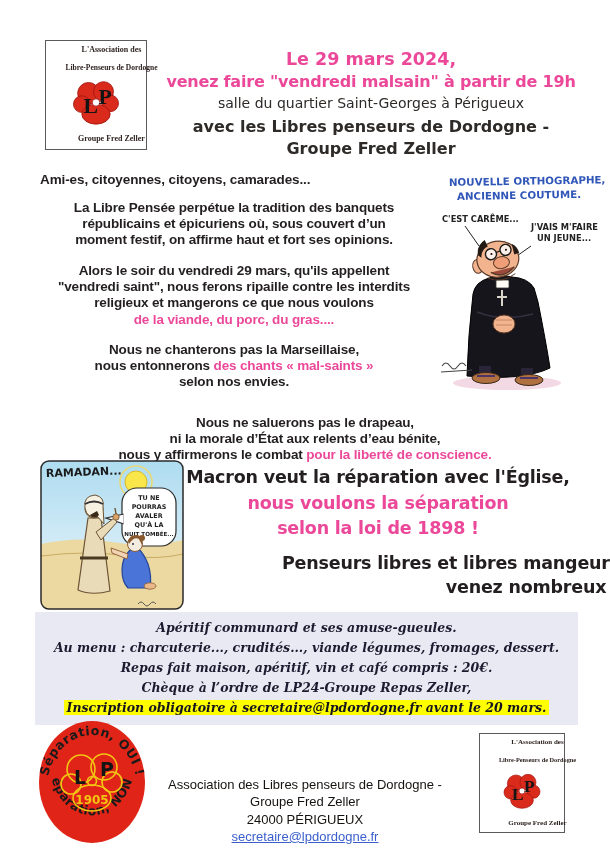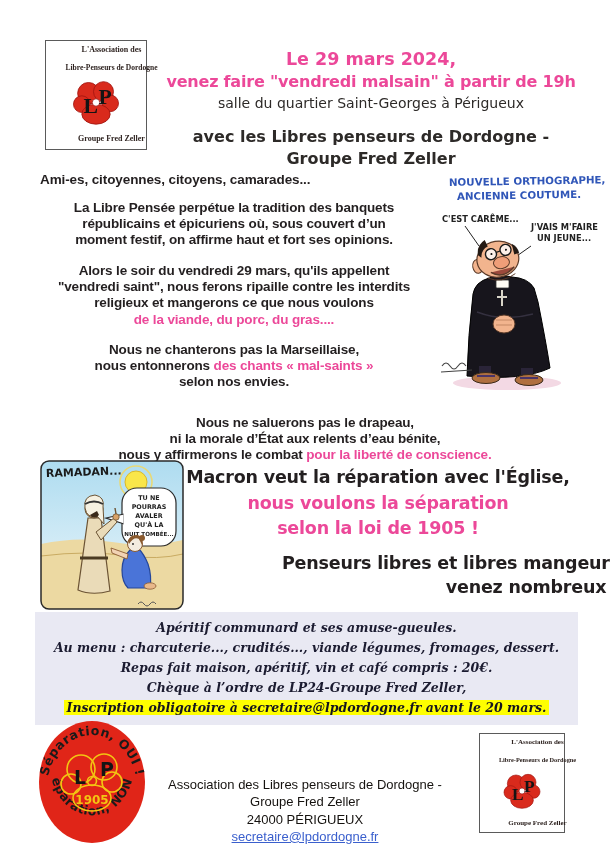--- a/index.html
+++ b/index.html
@@ -18,21 +18,21 @@
   .logo-top .l1,.logo-top .l3{font-size:8px;}
   .logo-top .l2{font-size:7.5px;}
   .logo-bottom .l1,.logo-bottom .l3{font-size:7px;}
   .logo-bottom .l2{font-size:6.3px;}
 
   
   .title{left:148px;top:47px;width:446px;text-align:center;font-family:"DejaVu Sans",sans-serif;}
   .t1{font-size:17.5px;font-weight:bold;line-height:24px;}
   .t2{font-size:16px;font-weight:bold;line-height:22px;letter-spacing:-0.2px;}
   .t3{font-size:14px;line-height:20px;color:#2d2a28;}
-  .org{margin-top:13px;font-size:16px;font-weight:bold;line-height:22px;color:#2d2a28;}
+  .org{margin-top:3px;font-size:16px;font-weight:bold;line-height:22px;color:#2d2a28;}
 
   
   .greeting{left:40px;top:172px;font-size:13.5px;font-weight:bold;letter-spacing:-0.1px;}
   .col{left:12px;width:444px;text-align:center;font-size:13.5px;font-weight:bold;
        line-height:16.2px;letter-spacing:-0.15px;}
   .para1{top:200px;}
   .para2{top:263px;}
   .para3{top:342px;}
   .para4{left:0;top:415px;width:610px;text-align:center;font-size:13.5px;font-weight:bold;
          line-height:16px;letter-spacing:-0.15px;}
@@ -212,32 +212,32 @@
       <circle cx="95" cy="86" r="0.9" fill="#222"></circle>
     </g>
 
     <path d="M 100,146 q 3,-4 6,0 t 6,0 t 6,0" stroke="#555" stroke-width="1" fill="none"></path>
     <rect x="3" y="3" width="142" height="148" rx="8" fill="none" stroke="#2a2a2a" stroke-width="1.5"></rect>
   </svg>
 
   <div class="abs slogan1">
     <div>Macron veut la réparation avec l'Église,</div>
     <div class="pink">nous voulons la séparation</div>
-    <div class="pink">selon la loi de 1905 !</div>
+    <div class="pink">selon la loi de 1898 !</div>
   </div>
   <div class="abs slogan2">
     <div>Penseurs libres et libres mangeurs</div>
     <div>venez nombreux !</div>
   </div>
 
   <div class="abs menu-box">
     <div>Apéritif communard et ses amuse-gueules.</div>
     <div>Au menu :  charcuterie..., crudités..., viande légumes, fromages, dessert.</div>
     <div>Repas fait maison, apéritif, vin et café compris : 20€.</div>
-    <div>Chèque à l’ordre de LP24-Groupe Fred Zeller,</div>
+    <div>Chèque à l’ordre de LP24-Groupe Repas Zeller,</div>
     <div><span class="hl-bg">Inscription obligatoire à secretaire@lpdordogne.fr avant le 20 mars.</span></div>
   </div>
 
   <svg class="abs" style="left:38px;top:720px;" width="108" height="124" viewBox="0 0 108 124">
     <defs>
       <path id="arcTop" d="M 9,68 A 45,53 0 0 1 99,68" fill="none"></path>
       <path id="arcBot" d="M 13,56 A 42,50 0 0 0 95,56" fill="none"></path>
     </defs>
     <ellipse cx="54" cy="62" rx="53" ry="61" fill="#e02518"></ellipse>
     <text font-size="12.5" font-weight="bold" fill="#1a1a1a" letter-spacing="0.5">

